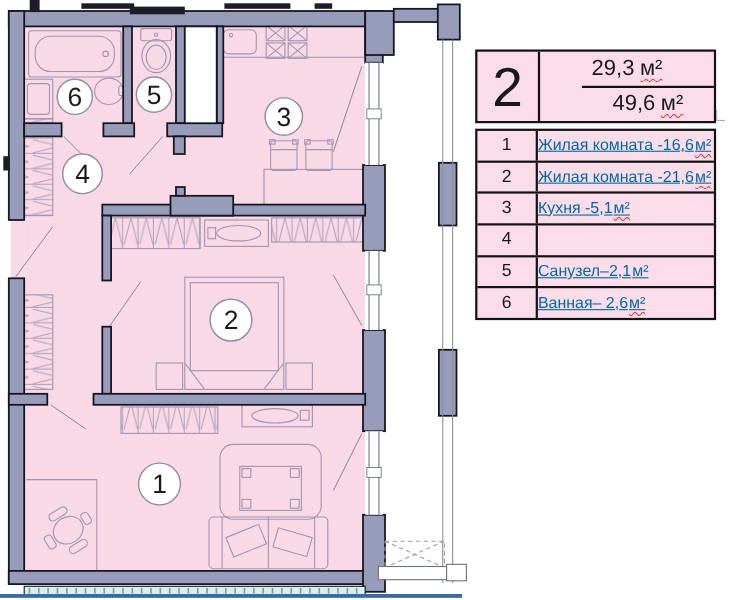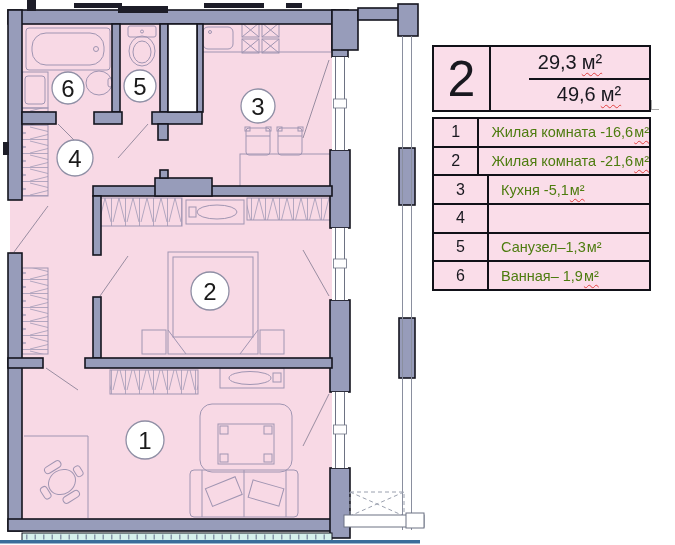--- a/index.html
+++ b/index.html
@@ -22,21 +22,21 @@
     text-decoration-color:#e04040;text-decoration-thickness:1px;text-underline-offset:3px;}
 
   
   .legend{position:absolute;left:432px;top:117px;width:219px;height:174px;
     background:#fadde9;border:2px solid #111118;box-sizing:border-box;
     display:flex;flex-direction:column;}
   .lrow{flex:1;display:flex;align-items:center;box-sizing:border-box;}
   .lrow + .lrow{border-top:2px solid #111118;}
   .lnum{width:55px;align-self:stretch;display:flex;align-items:center;justify-content:center;
     border-right:2px solid #111118;box-sizing:border-box;font-size:16px;color:#18181f;}
-  .llabel{padding-left:12px;font-size:14.5px;color:#4d7c0f;white-space:nowrap;}
+  .llabel{padding-left:0;font-size:14.5px;color:#0369a1;white-space:nowrap;text-decoration:underline;}
   .llabel .unit{margin-left:1px;}
 
   .artifact{position:absolute;left:651px;top:100px;width:7px;height:9px;
     border-left:1px solid #a9a9a9;border-bottom:1px solid #a9a9a9;}
 </style>
 </head>
 <body>
 
 <div id="stage">
 
@@ -307,21 +307,21 @@
     </div>
     <div class="lrow">
       <div class="lnum">3</div>
       <div class="llabel"><span>Кухня -5,1</span><span class="unit sq">м²</span></div>
     </div>
     <div class="lrow">
       <div class="lnum">4</div>
     </div>
     <div class="lrow">
       <div class="lnum">5</div>
-      <div class="llabel"><span>Санузел–1,3</span><span class="unit">м²</span></div>
+      <div class="llabel"><span>Санузел–2,1</span><span class="unit">м²</span></div>
     </div>
     <div class="lrow">
       <div class="lnum">6</div>
-      <div class="llabel"><span>Ванная– 1,9</span><span class="unit sq">м²</span></div>
+      <div class="llabel"><span>Ванная– 2,6</span><span class="unit sq">м²</span></div>
     </div>
   </div>
 
 </div>
 
 </body></html>

